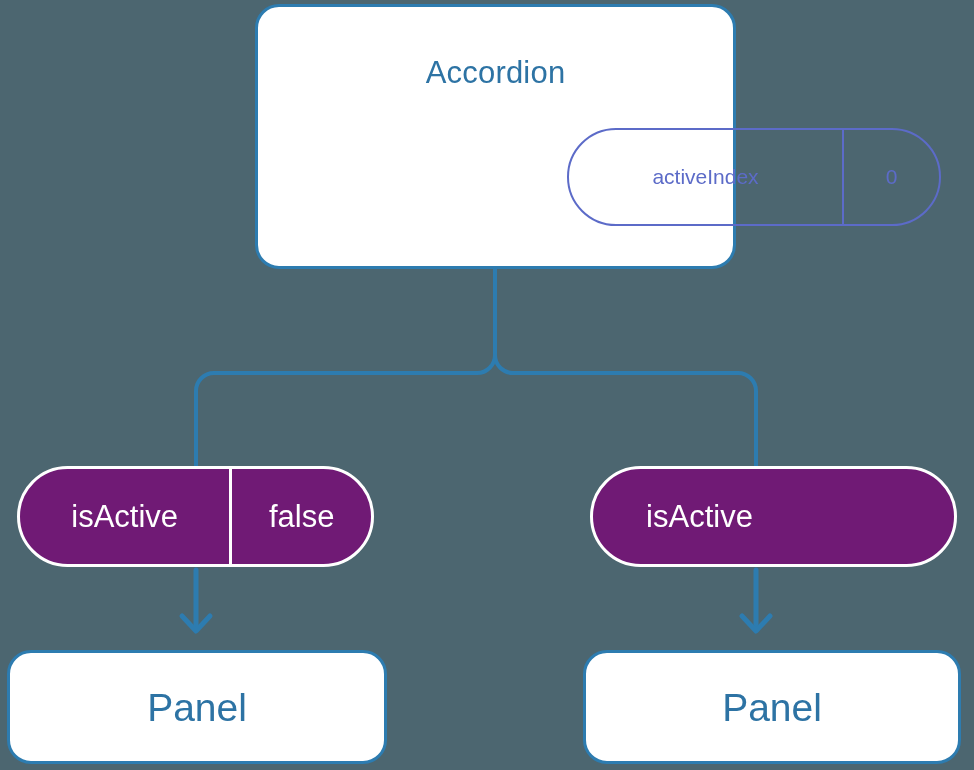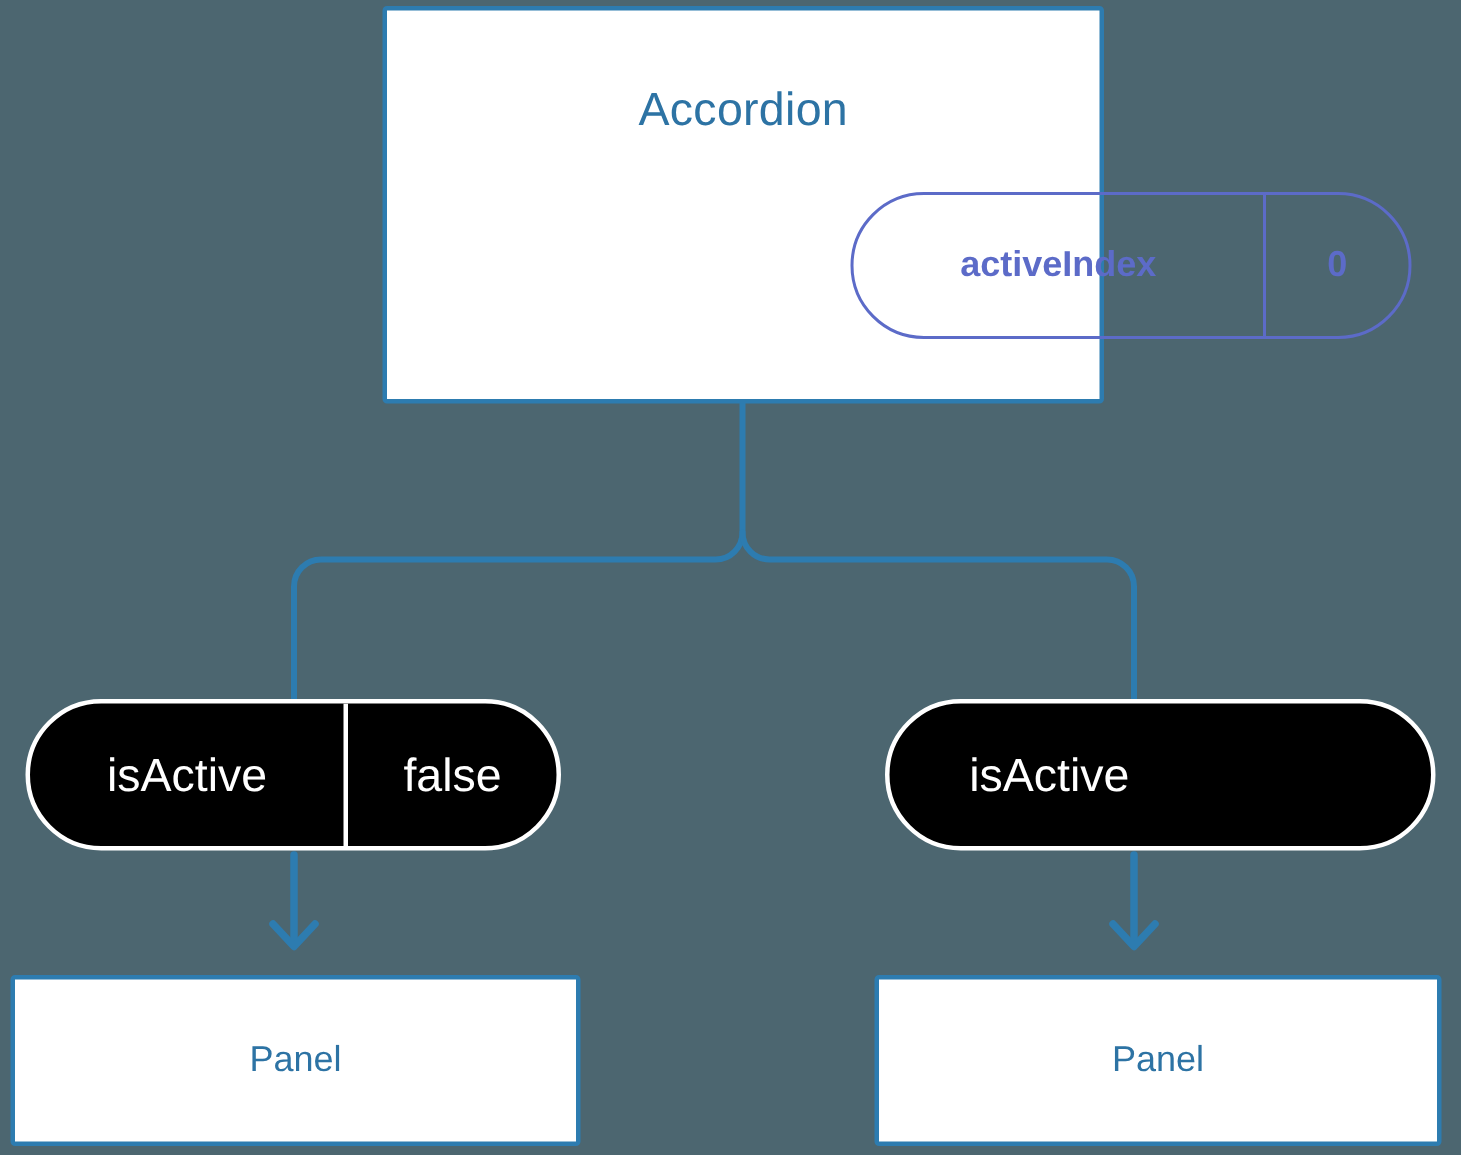--- a/index.html
+++ b/index.html
@@ -25,21 +25,21 @@
     width: 974px;
     height: 770px;
     pointer-events: none;
   }
 
   
   .card {
     position: absolute;
     background: #ffffff;
     border: 3px solid #2d7cb0;
-    border-radius: 3px;
+    border-radius: 24px;
     box-sizing: border-box;
   }
   #root-card {
     left: 255px;
     top: 4px;
     width: 481px;
     height: 265px;
   }
   .card-title {
     position: absolute;
@@ -70,39 +70,38 @@
     white-space: nowrap;
   }
 
   
   .pill.outline {
     border: 2px solid #5c6bc8;
     background: transparent;
   }
   .pill.outline .seg {
     color: #5c6bc8;
-    font-size: 24px;
-    font-weight: bold;
+    font-size: 21px;
   }
   .pill.outline .seg.value {
     border-left: 2px solid #5c6bc8;
   }
   #state-pill {
     left: 309px;
     top: 121px;
     width: 374px;
     height: 98px;
   }
   #state-pill .seg.key { width: 276px; }
   #state-pill .seg.value { width: 98px; }
 
   
   .pill.filled {
     border: 3px solid #ffffff;
-    background: #000000;
+    background: #701a75;
   }
   .pill.filled .seg {
     color: #ffffff;
     font-size: 31px;
   }
   .pill.filled .seg.value {
     border-left: 3px solid #ffffff;
   }
   #pill-left {
     left: 17px;
@@ -136,21 +135,21 @@
     height: 114px;
   }
   .panel-label {
     position: absolute;
     left: 0;
     right: 0;
     top: 50%;
     transform: translateY(-50%);
     text-align: center;
     color: #2d73a4;
-    font-size: 24px;
+    font-size: 39px;
     line-height: 1;
   }
 </style>
 </head>
 <body>
 
 <div id="stage">
 
   <svg class="wires" viewBox="0 0 974 770" xmlns="http://www.w3.org/2000/svg">
 

